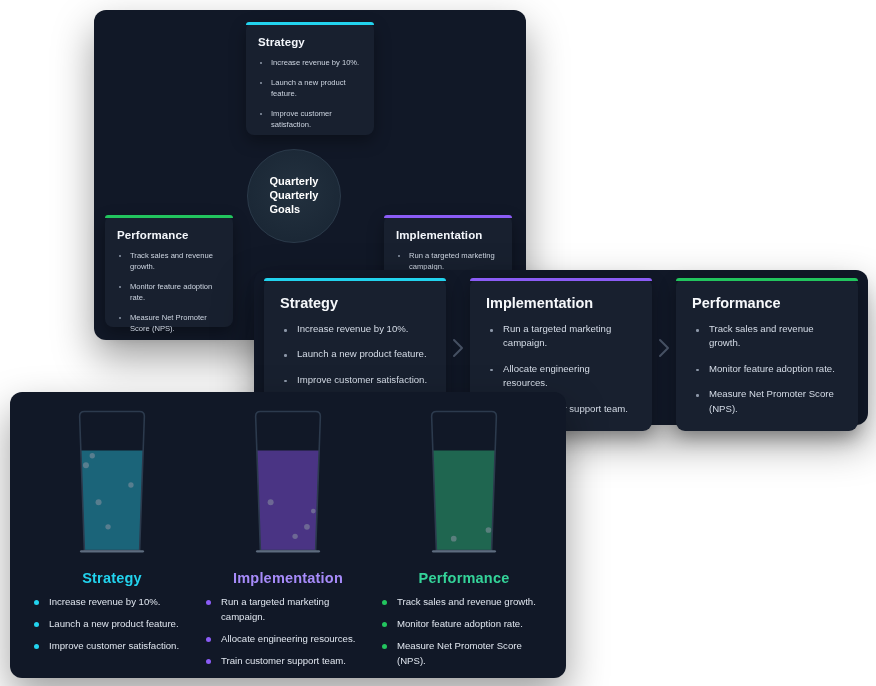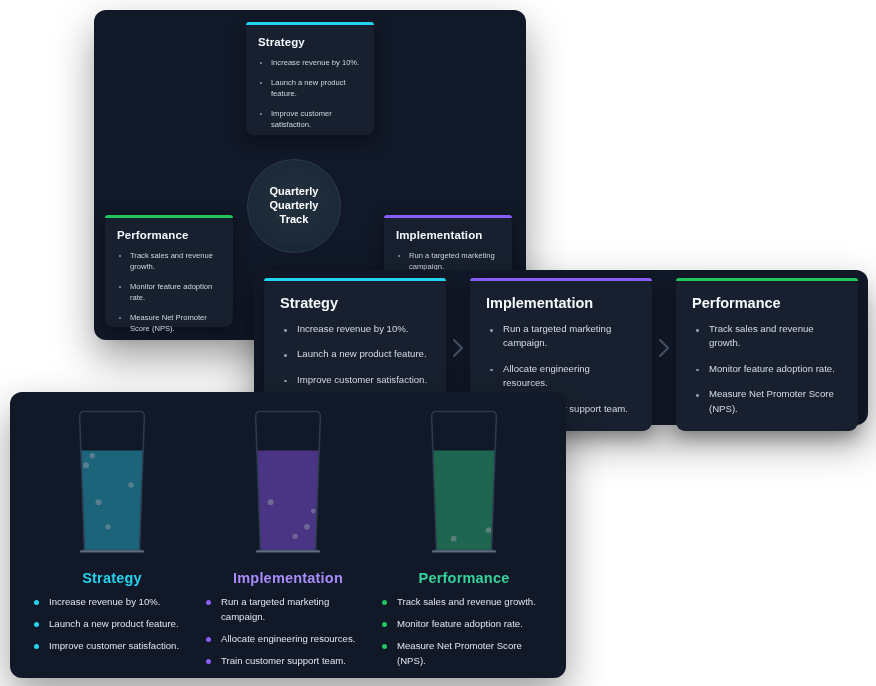--- a/index.html
+++ b/index.html
@@ -54,26 +54,26 @@
     position:absolute;left:2px;top:5px;
     width:2px;height:2px;border-radius:50%;
     background:#8c97a8;
   }
   #mm-strategy{ left:152px; top:12px; width:128px; height:113px; }
   #mm-performance{ left:11px; top:205px; width:128px; height:112px; }
   #mm-implementation{ left:290px; top:205px; width:128px; height:112px; }
 
   .mm-hub{
     position:absolute;
-    left:153px; top:149px;
+    left:153px; top:139px;
     width:92px;height:92px;border-radius:50%;
     background:radial-gradient(circle at 50% 45%, #23313f 0%, #1b2836 70%, #18242f 100%);
     border:1px solid #2b3a4a;
     display:flex;align-items:center;justify-content:center;
-    text-align:center;
+    text-align:left;
   }
   .mm-hub span{
     font-size:11px;font-weight:bold;color:#ffffff;line-height:1.25;
   }
 
   
   #panel-flow{ left:254px; top:270px; width:614px; height:155px; }
   .flow-row{
     position:absolute;left:0;top:0;right:0;bottom:0;
     display:flex;align-items:flex-start;
@@ -148,21 +148,21 @@
     <div class="accent" style="background: rgb(34, 211, 238);"></div>
     <h3>Strategy</h3>
     <ul class="mm-list">
       <li><span class="dot" style="background: rgb(140, 151, 168);"></span><span>Increase revenue by 10%.</span></li>
       <li><span class="dot" style="background: rgb(140, 151, 168);"></span><span>Launch a new product feature.</span></li>
       <li><span class="dot" style="background: rgb(140, 151, 168);"></span><span>Improve customer satisfaction.</span></li>
     </ul>
   </div>
 
   <div class="mm-hub">
-    <span><span>Quarterly</span><br><span>Quarterly</span><br><span>Track</span></span>
+    <span><span>Quarterly</span><br><span>Quarterly</span><br><span>Goals</span></span>
   </div>
 
   <div class="mm-card" id="mm-performance">
     <div class="accent" style="background: rgb(34, 197, 94);"></div>
     <h3>Performance</h3>
     <ul class="mm-list">
       <li><span class="dot" style="background: rgb(140, 151, 168);"></span><span>Track sales and revenue growth.</span></li>
       <li><span class="dot" style="background: rgb(140, 151, 168);"></span><span>Monitor feature adoption rate.</span></li>
       <li><span class="dot" style="background: rgb(140, 151, 168);"></span><span>Measure Net Promoter Score (NPS).</span></li>
     </ul>

